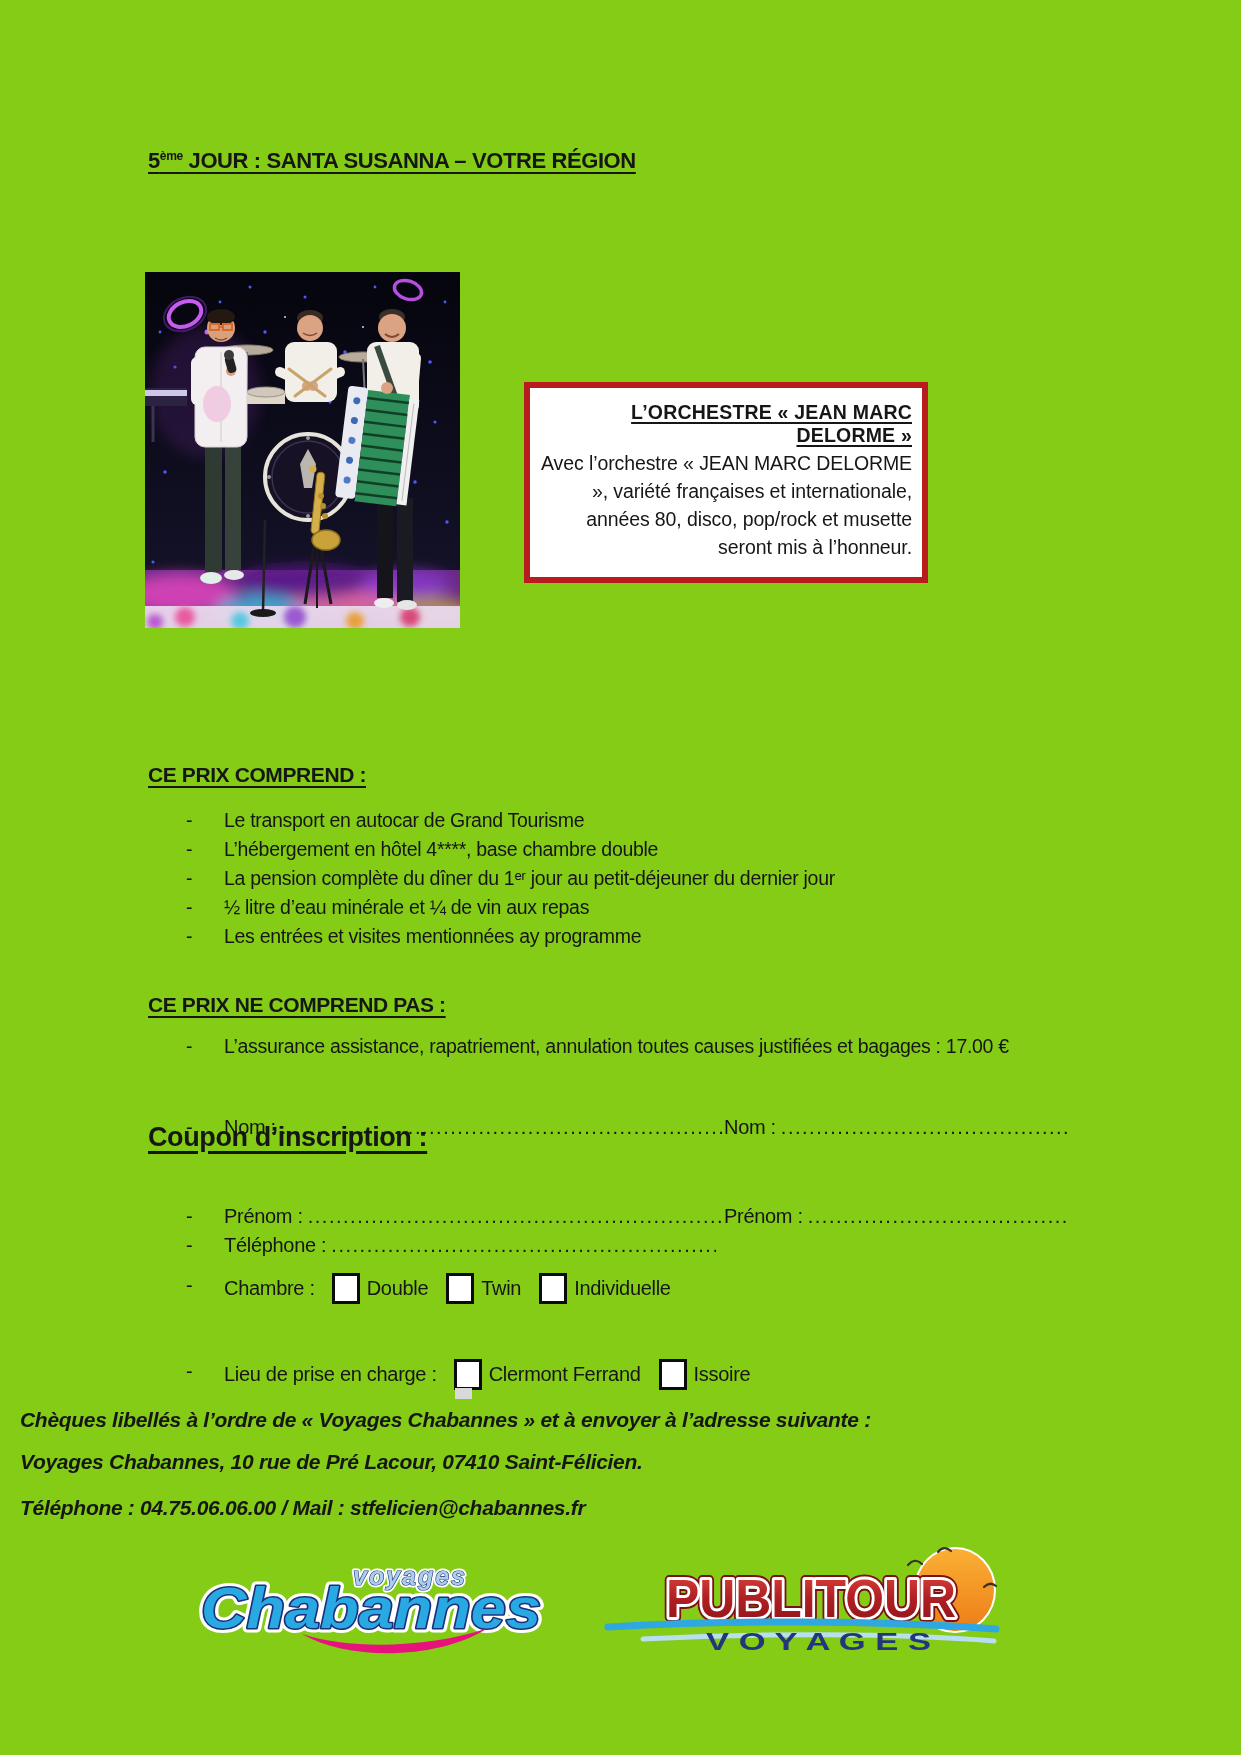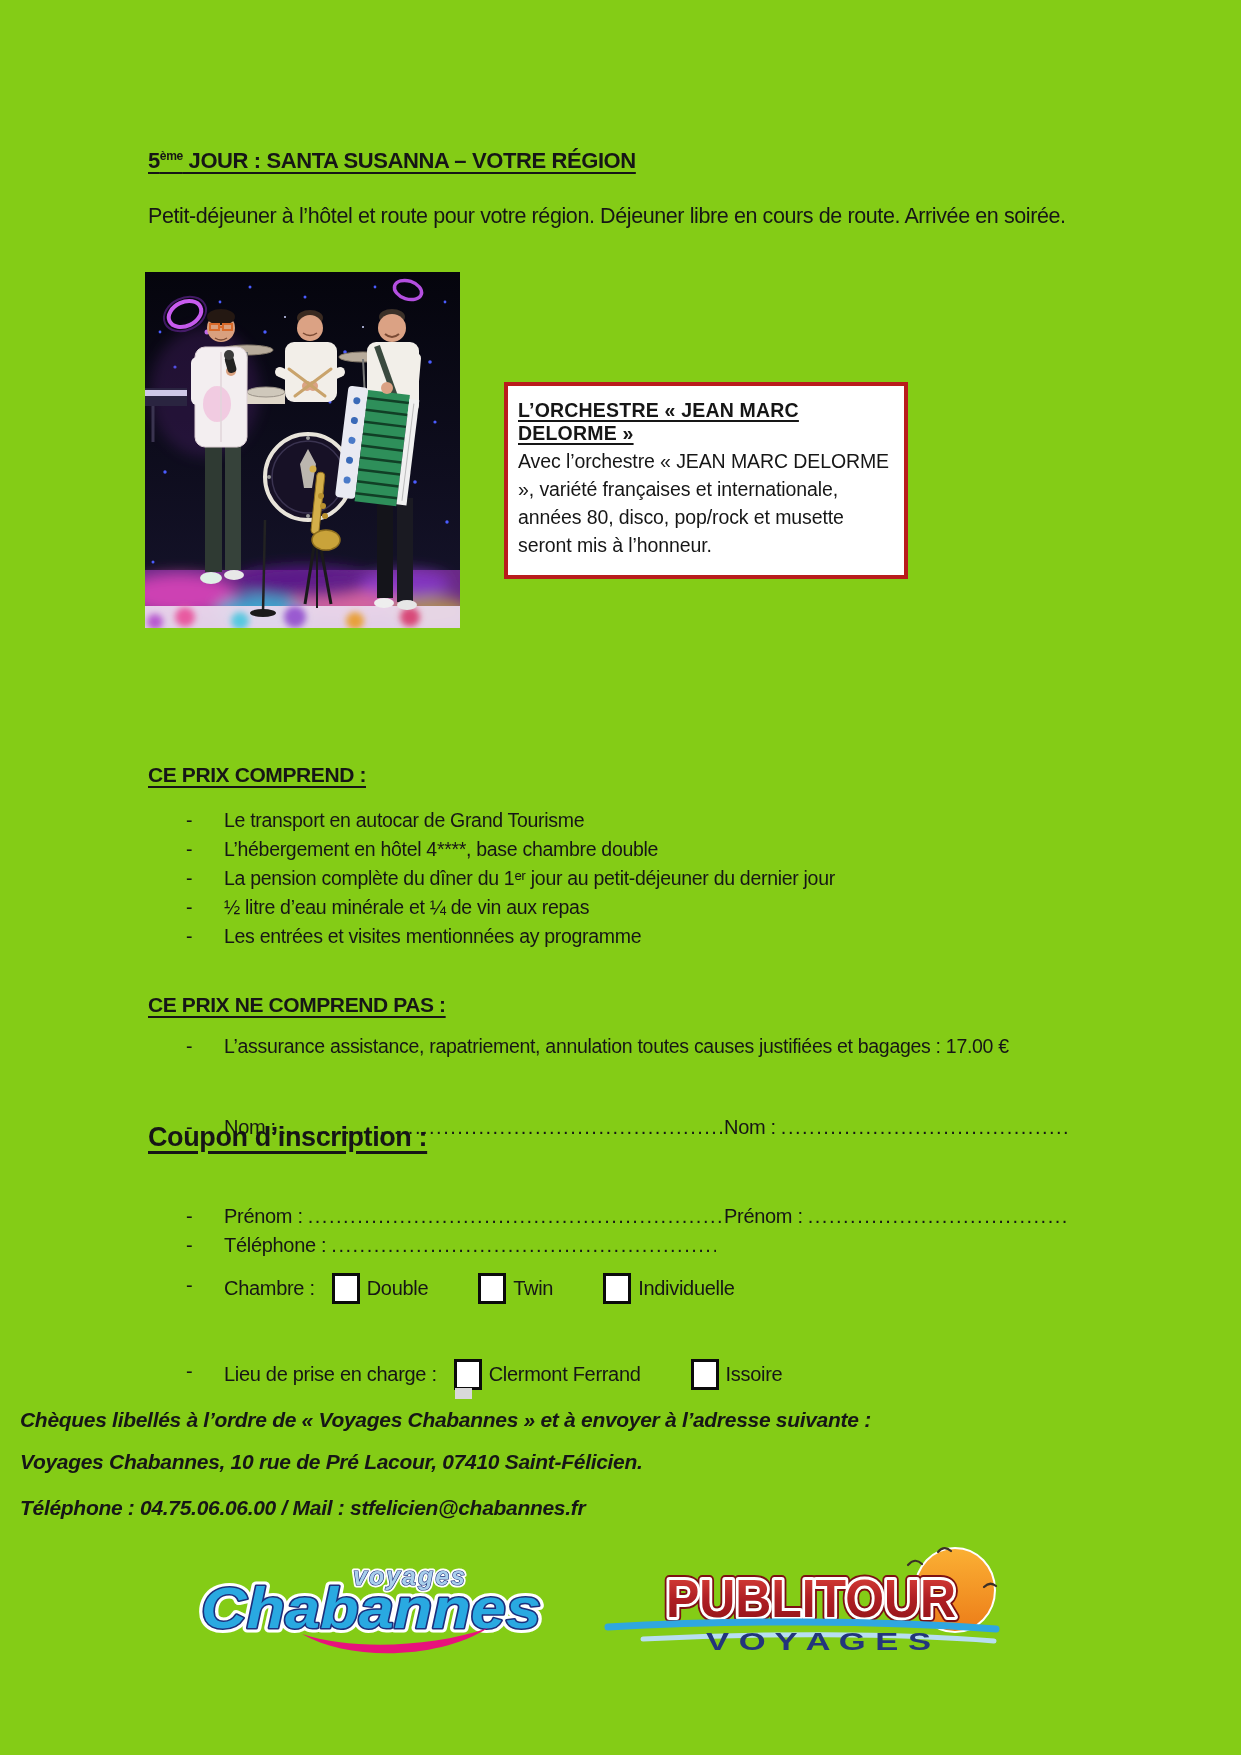--- a/index.html
+++ b/index.html
@@ -18,22 +18,22 @@
   .doc-title sup { font-size:0.55em; vertical-align:super; font-weight:bold; }
   .intro {
     position:absolute; left:148px; top:198px; width:968px; margin:0;
     font-size:21.5px; line-height:36px; letter-spacing:-0.4px; text-align:justify;
   }
   
   .photo { position:absolute; left:145px; top:272px; width:315px; height:356px; }
   .photo svg { display:block; }
   
   .obox {
-    position:absolute; left:504px; top:382px; width:404px; box-sizing:border-box;
-    border:4px solid #b91c1c; padding:13px 10px 16px; text-align:left; background:#fff;
+    position:absolute; left:524px; top:382px; width:404px; box-sizing:border-box;
+    border:6px solid #b91c1c; padding:13px 10px 16px; text-align:right; background:#fff;
   }
   .obox-title {
     font-size:19.5px; font-weight:bold; letter-spacing:0.2px;
     text-decoration:underline; text-underline-offset:3px; text-decoration-thickness:2px;
   }
   .obox-body { margin-top:2px; font-size:19.5px; line-height:28px; letter-spacing:-0.1px; }
   
   .sec-heading {
     position:absolute; left:148px; font-size:21px; font-weight:bold; letter-spacing:-0.4px;
     text-decoration:underline; text-underline-offset:4px; text-decoration-thickness:2px;
@@ -69,21 +69,21 @@
   .fcol-2 { flex:0 0 346px; }
   .fcol-tel { flex:0 0 492px; }
   .flabel { white-space:pre; margin-right:5px; }
   .dots {
     flex:1 1 auto; overflow:hidden; white-space:nowrap; letter-spacing:1.5px; color:#161616;
   }
   .row-check { align-items:center; height:34px; }
   .row-chambre { top:1271px; width:960px; }
   .row-lieu    { top:1357px; width:960px; }
   .row-check::before { top:3px; }
-  .cb-group { display:inline-flex; align-items:center;gap:32px; }
+  .cb-group { display:inline-flex; align-items:center; }
   .cb-item { display:inline-flex; align-items:center; margin-left:18px; }
   .cb-group .cb-item:first-child { margin-left:12px; }
   .checkbox {
     width:28px; height:31px; box-sizing:border-box; background:#fff;
     border:3px solid #0b0b0b; display:inline-block;
   }
   .cb-label { margin-left:7px; white-space:nowrap; }
   .artifact-square { position:absolute; left:455px; top:1388px; width:17px; height:11px; background:#d9d9d9; }
   
   .footer-line {
@@ -97,21 +97,20 @@
   .chabannes-logo { position:absolute; left:198px; top:1558px; width:350px; height:115px; }
   .publitour-logo { position:absolute; left:598px; top:1543px; width:405px; height:130px; }
 </style>
 </head>
 <body>
 
 <div class="page">
 
   <div class="doc-title"><span>5</span><sup>ème</sup><span> JOUR : SANTA SUSANNA – VOTRE RÉGION</span></div>
 
-  <p class="intro">Petit-déjeuner à l’hôtel et route pour votre région. Déjeuner libre en cours de route. Arrivée en soirée.</p>
 
   <div class="photo">
     <svg width="315" height="356" viewBox="0 0 315 356" xmlns="http://www.w3.org/2000/svg">
       <defs>
         <linearGradient id="bgGrad" x1="0" y1="0" x2="0" y2="1">
           <stop offset="0" stop-color="#05050d"></stop>
             <stop offset="1" stop-color="#16142c"></stop>
         </linearGradient>
         <filter id="blur6" x="-50%" y="-50%" width="200%" height="200%">
             <feGaussianBlur stdDeviation="7"></feGaussianBlur>

